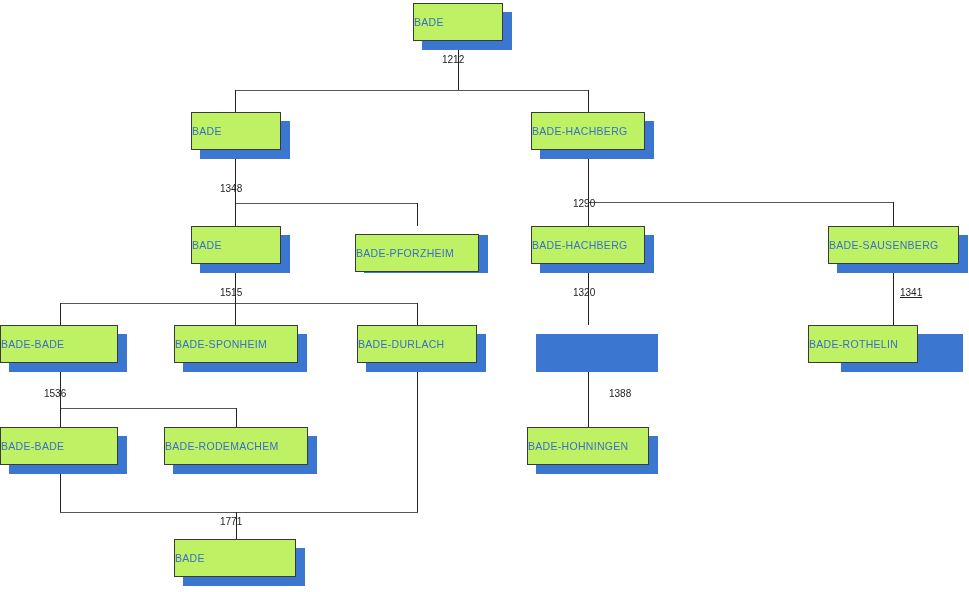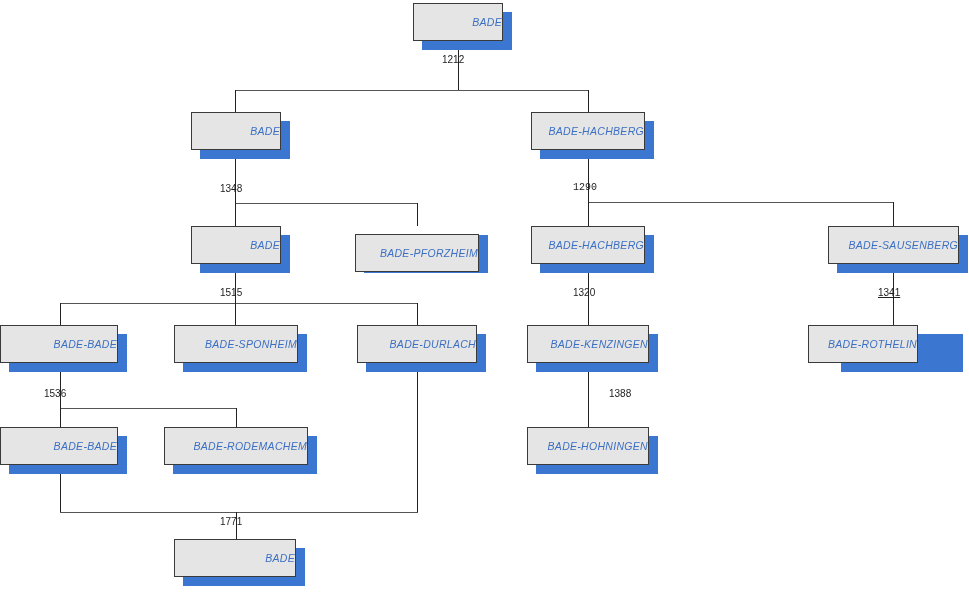--- a/index.html
+++ b/index.html
@@ -13,27 +13,26 @@
     width: 969px;
     height: 592px;
     background: #ffffff;
     overflow: hidden;
     font-family: "Liberation Sans", sans-serif;
   }
   
   .node {
     position: absolute;
     box-sizing: border-box;
-    background: #e5e5e5;
+    background: #bef264;
     border: 1px solid #3a3a3a;
     display: flex;
     align-items: center;
-    justify-content: flex-end;
+    justify-content: flex-start;
     z-index: 5;
-    font-style: italic;
   }
   .node-label {
     font-size: 10.5px;
     color: #3b6fc4;
     letter-spacing: 0.3px;
     white-space: nowrap;
     text-align: center;
     user-select: none;
   }
   .shadow {
@@ -134,40 +133,37 @@
     </div>
     <div class="node" style="left: 0px; top: 325px; width: 118px; height: 38px;">
       <span class="node-label">BADE-BADE</span>
     </div>
     <div class="node" style="left: 174px; top: 325px; width: 124px; height: 38px;">
       <span class="node-label">BADE-SPONHEIM</span>
     </div>
     <div class="node" style="left: 357px; top: 325px; width: 120px; height: 38px;">
       <span class="node-label">BADE-DURLACH</span>
     </div>
-    <div class="node" style="left: 527px; top: 325px; width: 122px; height: 38px;">
-      <span class="node-label">BADE-KENZINGEN</span>
-    </div>
     <div class="node" style="left: 808px; top: 325px; width: 110px; height: 38px;">
       <span class="node-label">BADE-ROTHELIN</span>
     </div>
     <div class="node" style="left: 0px; top: 427px; width: 118px; height: 38px;">
       <span class="node-label">BADE-BADE</span>
     </div>
     <div class="node" style="left: 164px; top: 427px; width: 144px; height: 38px;">
       <span class="node-label">BADE-RODEMACHEM</span>
     </div>
     <div class="node" style="left: 527px; top: 427px; width: 122px; height: 38px;">
       <span class="node-label">BADE-HOHNINGEN</span>
     </div>
     <div class="node" style="left: 174px; top: 539px; width: 122px; height: 38px;">
       <span class="node-label">BADE</span>
     </div>
     <div class="edge-label" style="left: 442px; top: 54px;">1212</div>
     <div class="edge-label" style="left: 220px; top: 183px;">1348</div>
-    <div class="edge-label" style="left: 573px; top: 182px; font-family: Liberation Mono, monospace;">1290</div>
+    <div class="edge-label" style="left: 573px; top: 198px;">1290</div>
     <div class="edge-label" style="left: 220px; top: 287px;">1515</div>
     <div class="edge-label" style="left: 573px; top: 287px;">1320</div>
-    <div class="edge-label" style="left: 878px; top: 287px; text-decoration: underline;">1341</div>
+    <div class="edge-label" style="left: 900px; top: 287px; text-decoration: underline;">1341</div>
     <div class="edge-label" style="left: 44px; top: 388px;">1536</div>
     <div class="edge-label" style="left: 573px; top: 388px; margin-left: 36px;">1388</div>
     <div class="edge-label" style="left: 220px; top: 516px;">1771</div>
   </div>
 
 </body></html>

